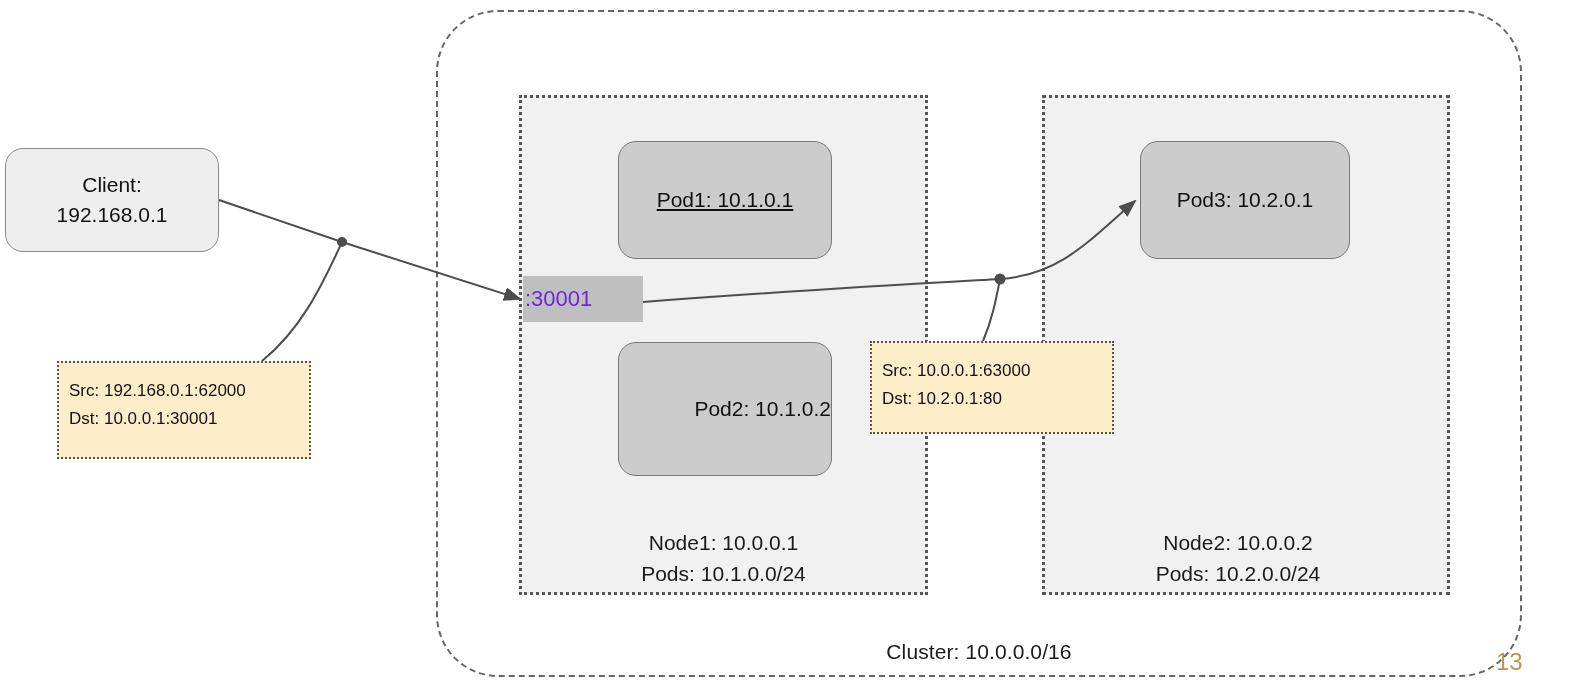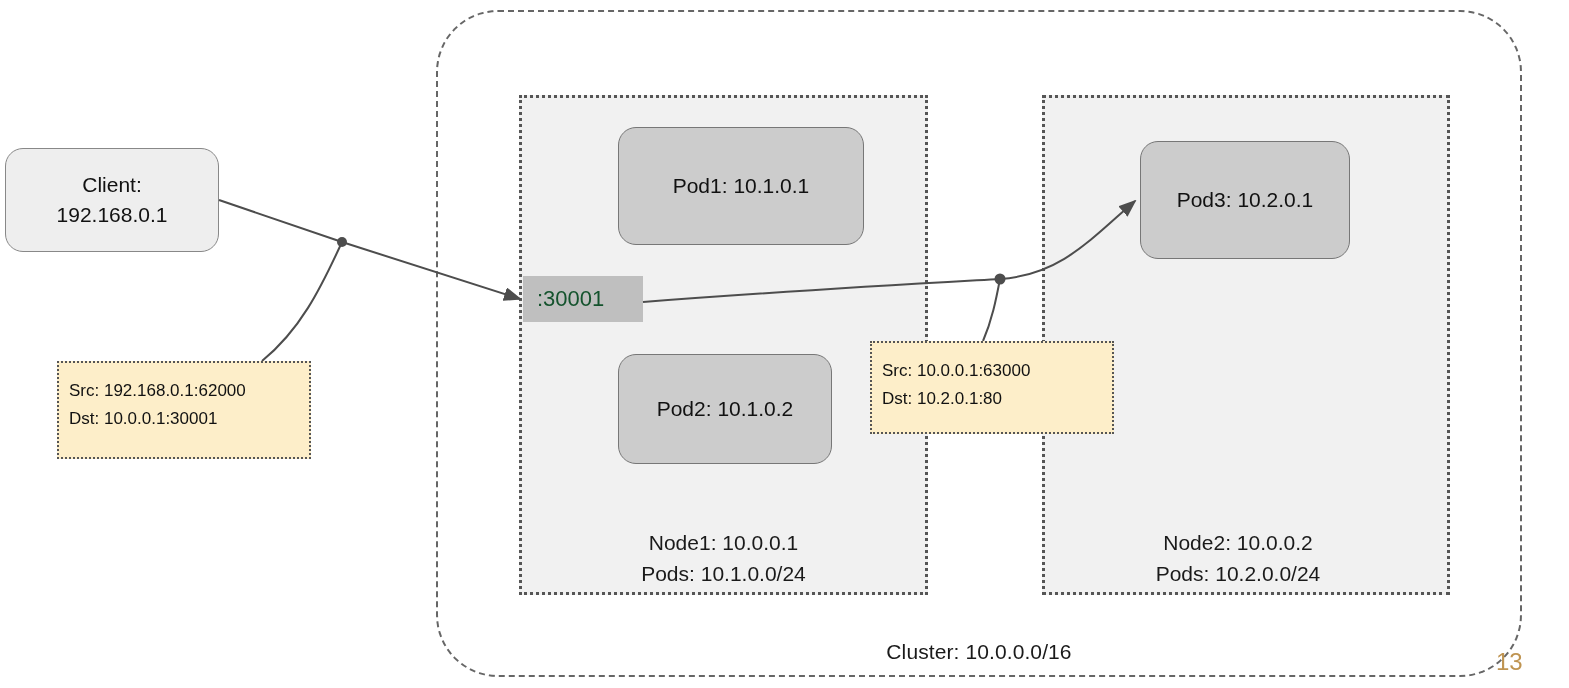--- a/index.html
+++ b/index.html
@@ -60,22 +60,22 @@
   .pod-box {
     background: #cccccc;
     border: 1.5px solid #777777;
     border-radius: 18px;
     display: flex;
     align-items: center;
     justify-content: center;
     font-size: 21px;
     color: #111111;
   }
-  #pod1-box { left: 618px; top: 127px; width: 246px; height: 118px; }
-  #pod2-box { left: 618px; top: 354px; width: 214px; height: 110px; }
+  #pod1-box { left: 618px; top: 141px; width: 214px; height: 118px; text-decoration: underline; }
+  #pod2-box { left: 618px; top: 342px; width: 214px; height: 134px; justify-content: flex-end; }
   #pod3-box { left: 1140px; top: 141px; width: 210px; height: 118px; }
 
   
   #client-box {
     left: 5px; top: 148px; width: 214px; height: 104px;
     background: #eeeeee;
     border: 1.5px solid #888888;
     border-radius: 18px;
     display: flex;
     flex-direction: column;
@@ -85,23 +85,23 @@
     color: #111111;
     line-height: 30px;
   }
 
   
   #nodeport-box {
     left: 523px; top: 276px; width: 120px; height: 46px;
     background: #bfbfbf;
     display: flex;
     align-items: center;
-    padding-left: 14px;
+    padding-left: 2px;
     font-size: 22px;
-    color: #14532d;
+    color: #6d28d9;
   }
 
   
   .annot-box {
     background: #fdeec9;
     border: 2px dotted #555555;
     padding: 14px 0 0 10px;
     font-size: 17px;
     color: #111111;
     line-height: 28px;

